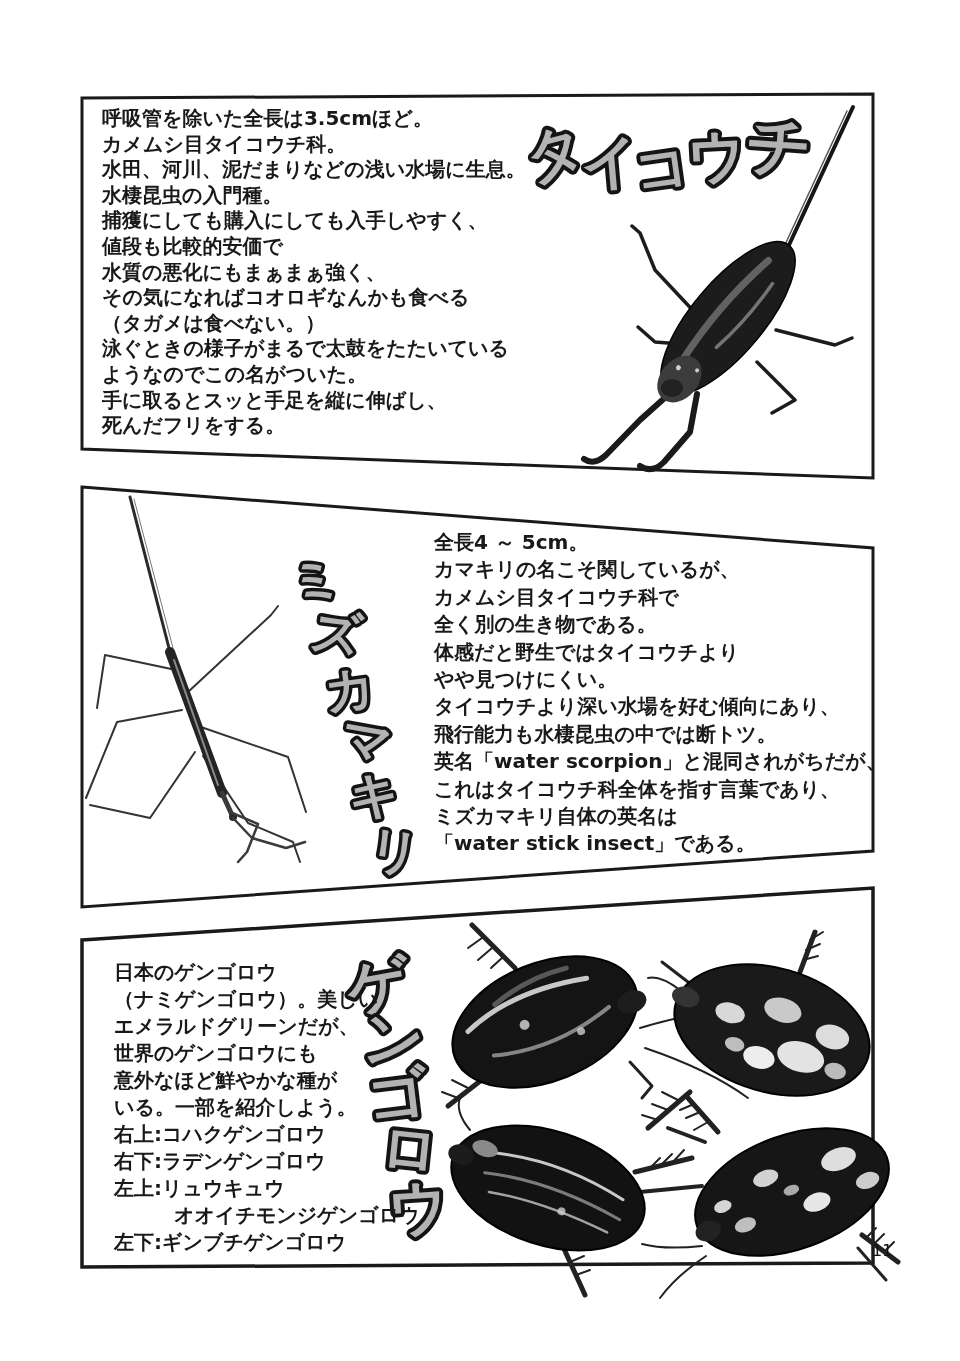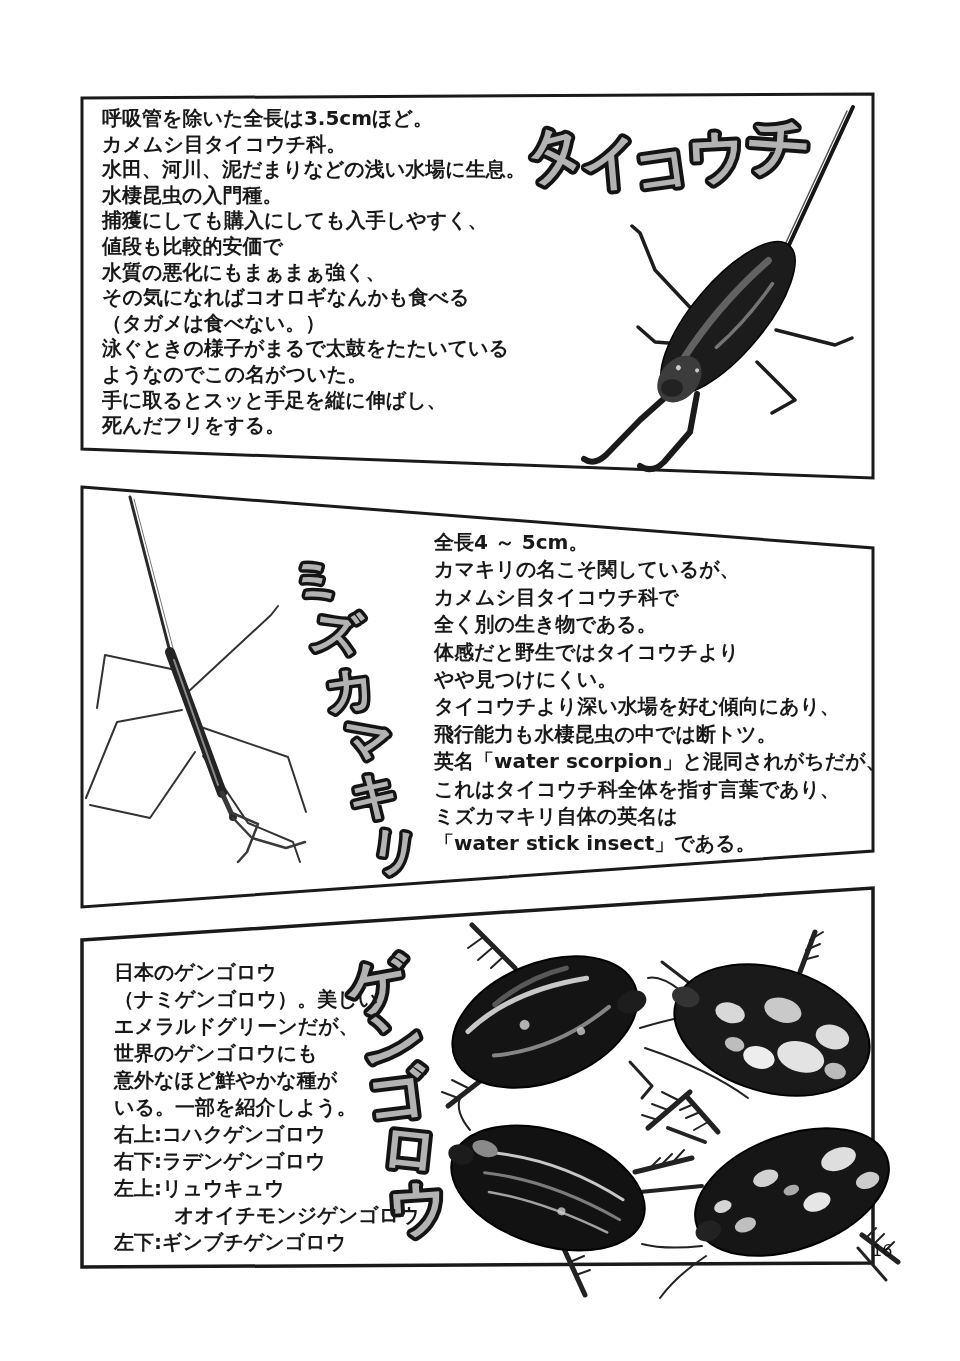--- a/index.html
+++ b/index.html
@@ -237,13 +237,13 @@
 エメラルドグリーンだが、
 世界のゲンゴロウにも
 意外なほど鮮やかな種が
 いる。一部を紹介しよう。
 右上:コハクゲンゴロウ
 右下:ラデンゲンゴロウ
 左上:リュウキュウ
 　　　オオイチモンジゲンゴロウ
 左下:ギンブチゲンゴロウ</div>
 
-<div class="page-num">16</div>
+<div class="page-num">11</div>
 
 </body></html>

